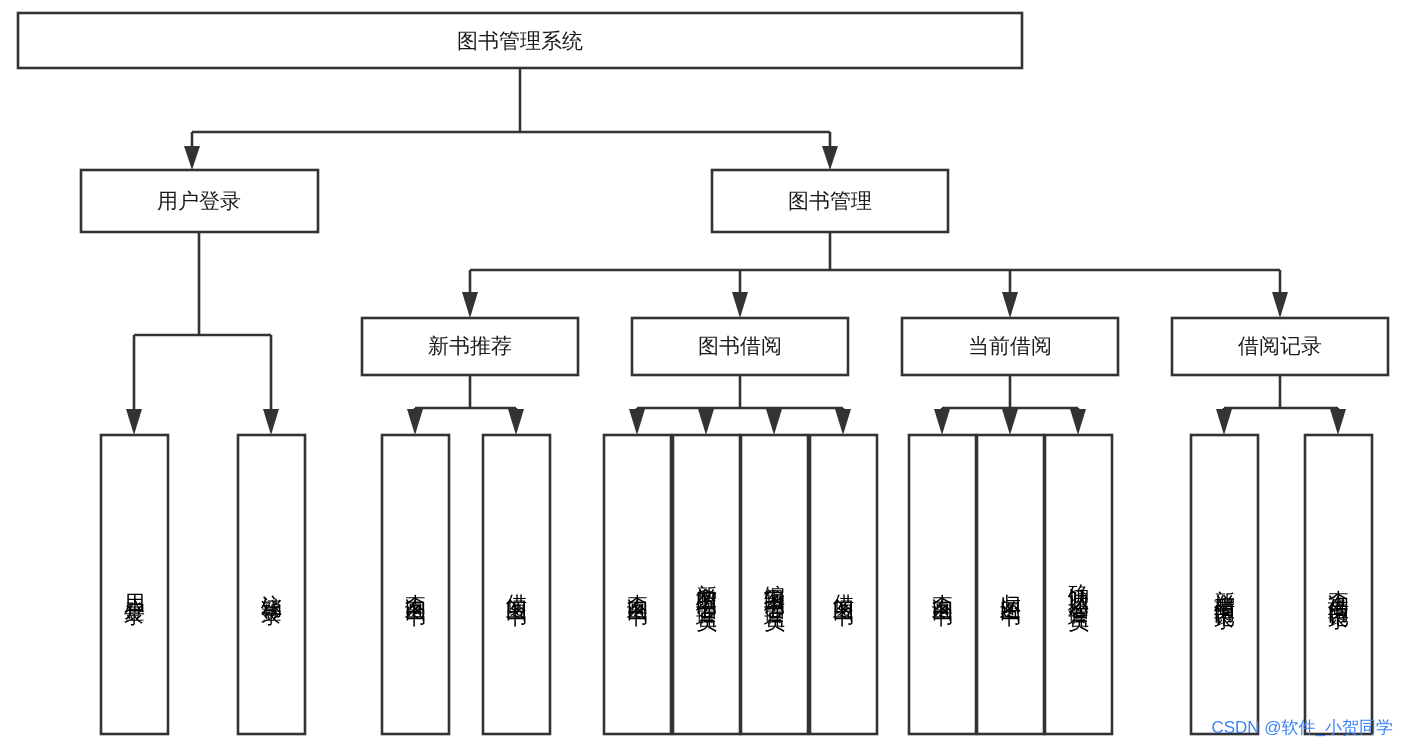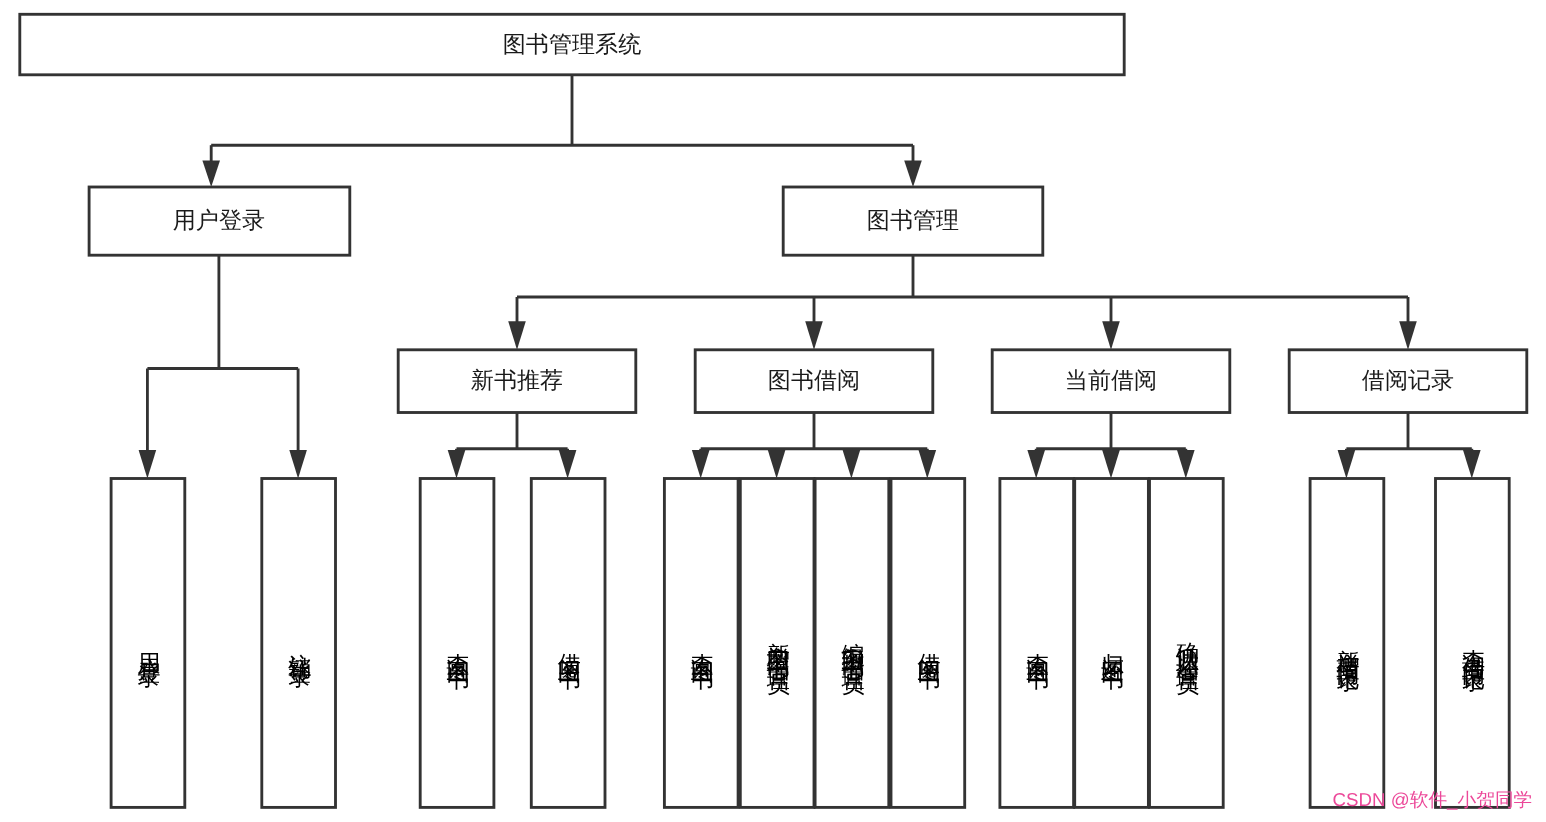--- a/index.html
+++ b/index.html
@@ -55,21 +55,21 @@
     writing-mode: vertical-rl;
     text-orientation: upright;
     letter-spacing: 4px;
   }
   .watermark {
     position: absolute;
     right: 12px;
     bottom: 8px;
     font-family: "Liberation Sans", "DejaVu Sans", sans-serif;
     font-size: 17px;
-    color: #ec4899;
+    color: #3b82f6;
     white-space: nowrap;
     pointer-events: none;
   }
 </style>
 </head>
 <body>
 
 <div id="diagram-root">
   <svg class="diagram" viewBox="0 0 1405 747" xmlns="http://www.w3.org/2000/svg">
 

